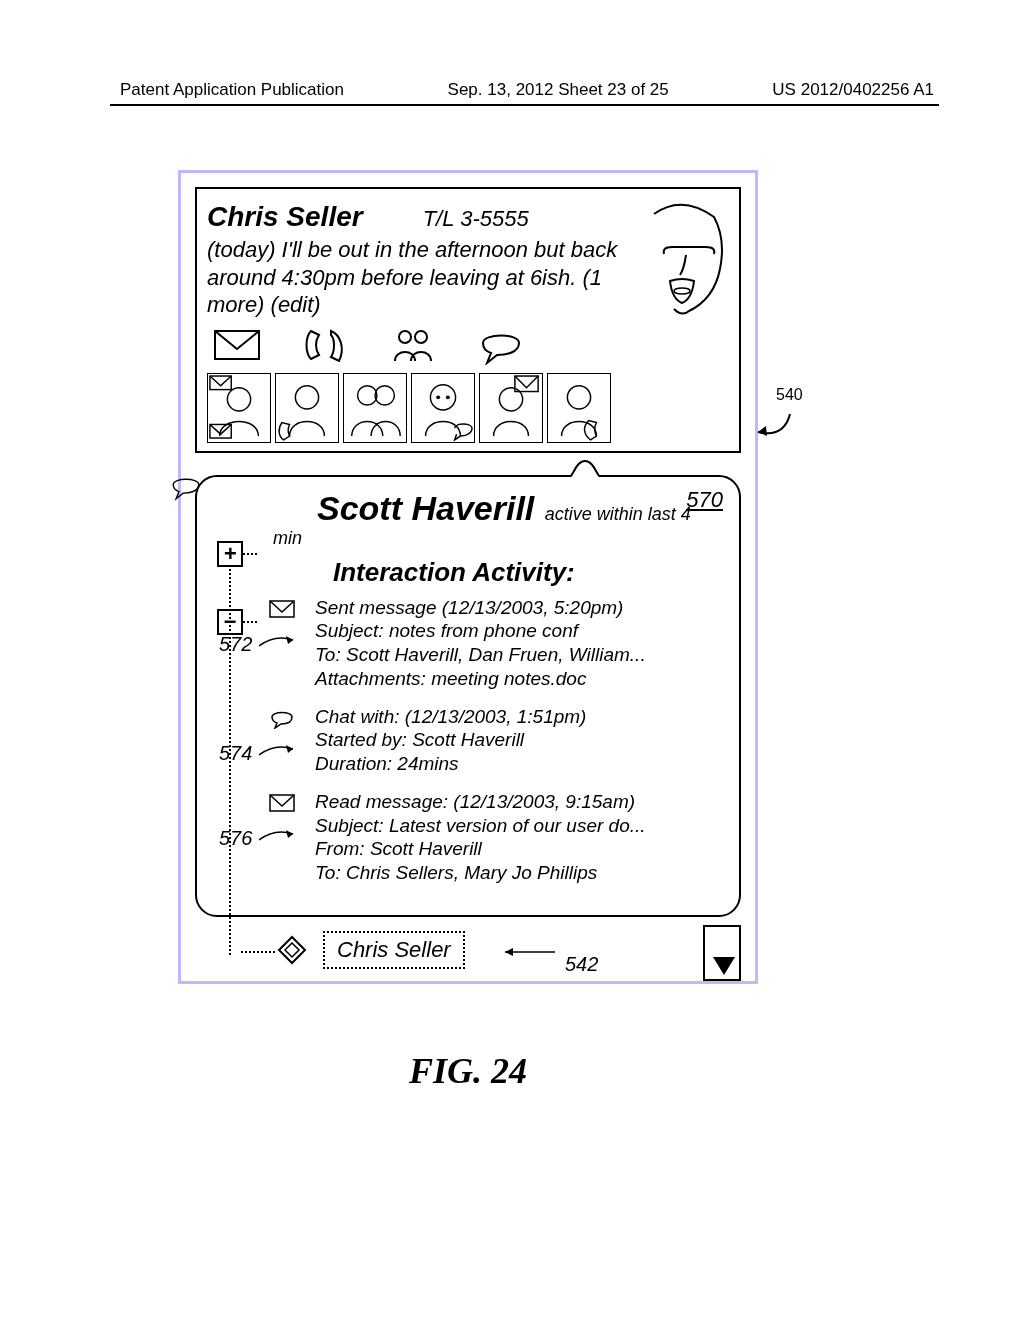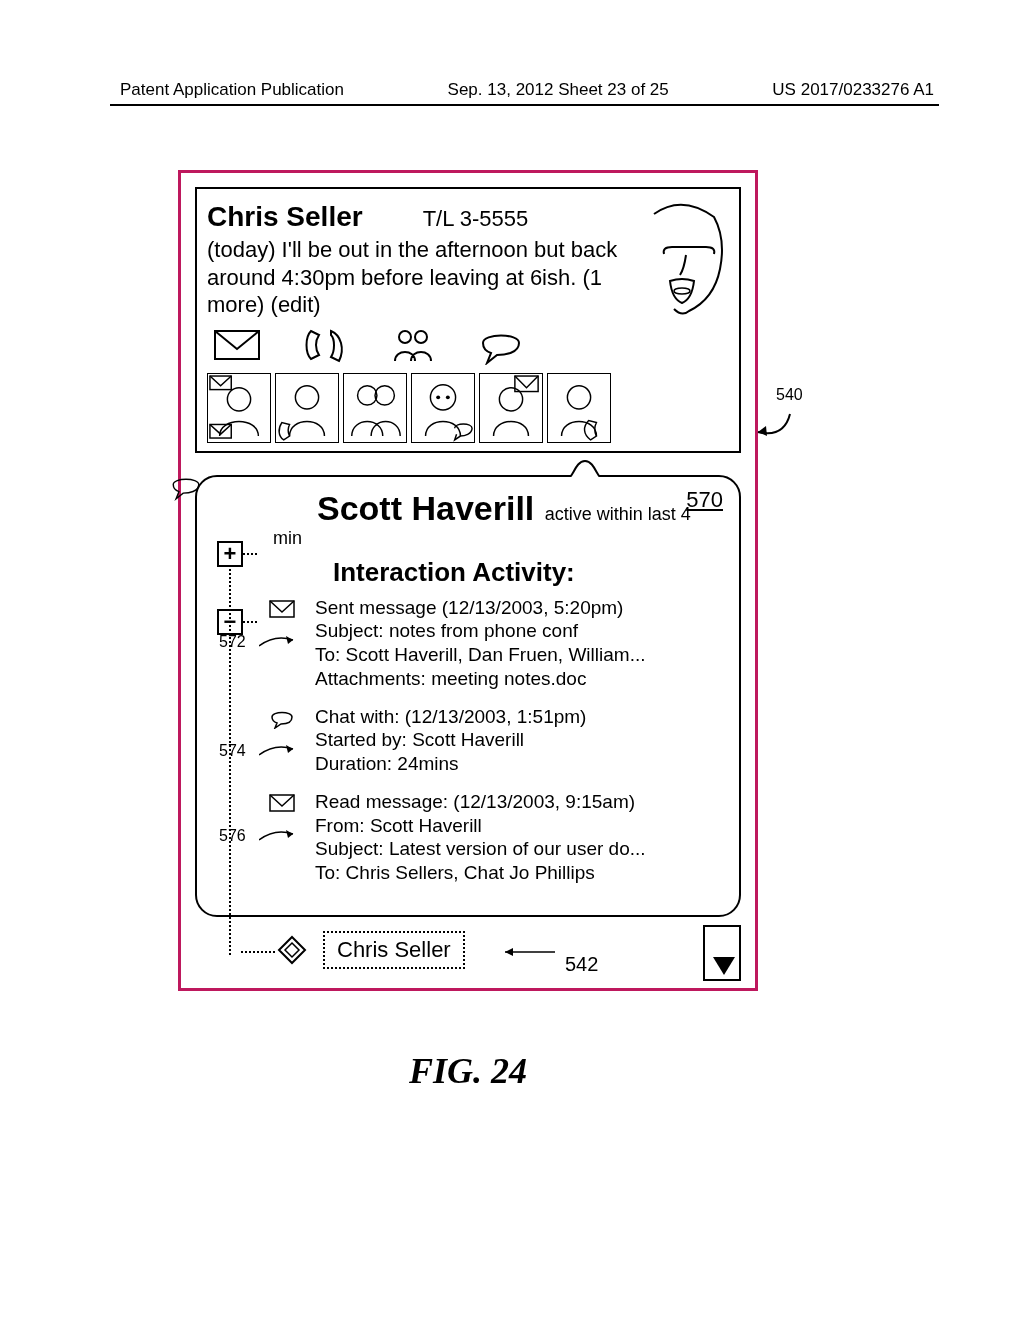--- a/index.html
+++ b/index.html
@@ -29,24 +29,25 @@
     border-top: 2px solid #000;
   }
 
   .figure-wrap {
     position: absolute;
     top: 170px;
     left: 178px;
     width: 580px;
   }
   .outer-box {
-    border: 3px solid #be185d;
+    border: 3px solid #c4b5fd;
     width: 100%;
-    padding: 14px 14px 11px 14px;
-    position: relative;
+    padding: 14px 14px 4px 14px;
+    position: relative;
+    font-style: italic;
   }
 
   
   .profile-card {
     border: 2px solid #000;
     padding: 10px 10px 8px 10px;
     position: relative;
   }
   .profile-top {
     display: flex;
@@ -157,21 +158,21 @@
     position: absolute;
     left: -4px;
     top: 2px;
     width: 26px; height: 22px;
   }
   .act-item .lines { margin-left: 42px; }
   .ref-num {
     position: absolute;
     left: -54px;
     top: 36px;
-    font-size: 16px;
+    font-size: 20px;
   }
   .ref-arrow {
     position: absolute;
     left: -14px;
     top: 38px;
     width: 40px;
     height: 14px;
   }
 
   
@@ -245,21 +246,21 @@
     font-weight: bold;
     font-family: "Times New Roman", serif;
   }
 </style>
 </head>
 <body>
 
 <div class="page-header">
   <span class="left">Patent Application Publication</span>
   <span class="center">Sep. 13, 2012  Sheet 23 of 25</span>
-  <span class="right">US 2017/0233276 A1</span>
+  <span class="right">US 2012/0402256 A1</span>
 </div>
 <div class="hr"></div>
 
 <div class="figure-wrap">
   <div class="outer-box">
 
     <div class="profile-card">
       <div class="profile-top">
         <div class="profile-text">
           <div class="name-row">
@@ -429,23 +430,23 @@
             <polygon points="34,6 27,2 29,10" fill="#000"></polygon>
           </svg>
         <span class="item-icon">
           <svg viewBox="0 0 26 22">
               <rect x="1" y="3" width="24" height="16" fill="none" stroke="#000" stroke-width="1.5"></rect>
               <polyline points="1,3 13,14 25,3" fill="none" stroke="#000" stroke-width="1.5"></polyline>
             </svg>
         </span>
         <div class="lines">
           <div>Read message: (12/13/2003, 9:15am)</div>
+          <div>Subject: Latest version of our user do...</div>
           <div>From: Scott Haverill</div>
-          <div>Subject: Latest version of our user do...</div>
-          <div>To: Chris Sellers, Chat Jo Phillips</div>
+          <div>To: Chris Sellers, Mary Jo Phillips</div>
         </div>
       </div>
     </div>
 
     <div class="bottom-row">
       <div class="dot-h"></div>
       <span class="diamond">
         <svg viewBox="0 0 30 30">
             <polygon points="15,2 28,15 15,28 2,15" fill="none" stroke="#000" stroke-width="2"></polygon>
             <polygon points="15,8 22,15 15,22 8,15" fill="none" stroke="#000" stroke-width="1.5"></polygon>

